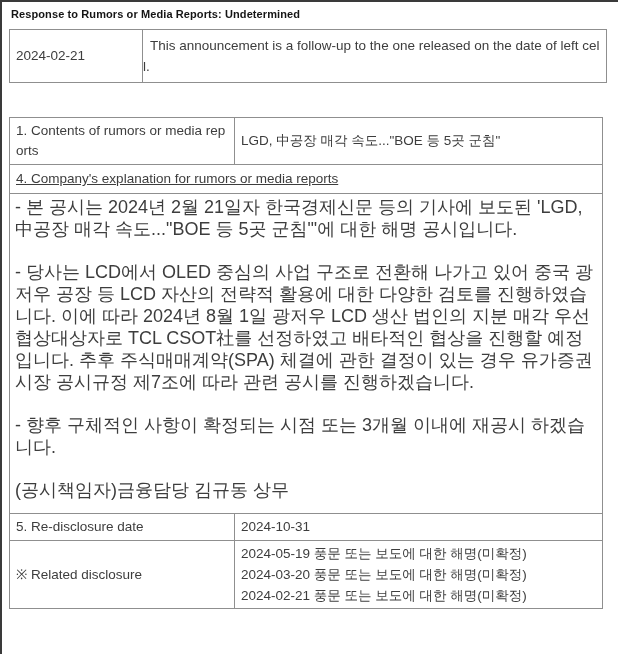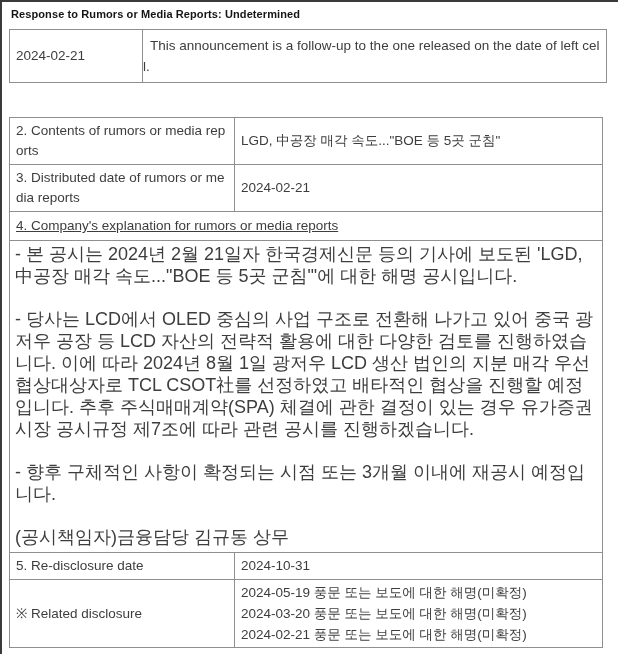--- a/index.html
+++ b/index.html
@@ -48,21 +48,21 @@
   .main-table .label-col { width: 212px; }
   .main-table .row-tall td { height: 40px; }
   .explain-header-cell { padding: 4px 6px; text-decoration: underline; }
   .explain-cell {
     vertical-align: top;
     padding: 2px 5px 4px 5px;
     font-size: 18px;
     line-height: 22px;
   }
   .explain-cell .para { margin: 0 0 21px 0; }
-  .explain-cell .para:last-child { margin-bottom: 0; }
+  .explain-cell .para:last-child { margin-bottom: 8px; }
   .related-cell { padding: 2px 6px; line-height: 21px; }
   .re-date-row td { height: 20px; }
 </style>
 </head>
 <body>
 
 <div class="content">
 
   <div class="doc-title">Response to Rumors or Media Reports: Undetermined</div>
 
@@ -71,35 +71,31 @@
       <tr>
         <td class="date-cell">2024-02-21</td>
         <td class="note-cell">This announcement is a follow-up to the one released on the date of left cell.</td>
       </tr>
     </tbody>
   </table>
 
   <table class="main-table">
     <tbody>
       <tr class="row-tall">
-        <td class="label-col">2. Contents of rumors or media reports</td>
+        <td class="label-col">1. Contents of rumors or media reports</td>
         <td>LGD, 中공장 매각 속도..."BOE 등 5곳 군침"</td>
-      </tr>
-      <tr class="row-tall">
-        <td class="label-col">3. Distributed date of rumors or media reports</td>
-        <td>2024-02-21</td>
       </tr>
       <tr>
         <td colspan="2" class="explain-header-cell">4. Company's explanation for rumors or media reports</td>
       </tr>
       <tr>
         <td colspan="2" class="explain-cell">
           <div class="para">- 본 공시는 2024년 2월 21일자 한국경제신문 등의 기사에 보도된 'LGD, 中공장 매각 속도..."BOE 등 5곳 군침"'에 대한 해명 공시입니다.</div>
           <div class="para">- 당사는 LCD에서 OLED 중심의 사업 구조로 전환해 나가고 있어 중국 광저우 공장 등 LCD 자산의 전략적 활용에 대한 다양한 검토를 진행하였습니다. 이에 따라 2024년 8월 1일 광저우 LCD 생산 법인의 지분 매각 우선협상대상자로 TCL CSOT社를 선정하였고 배타적인 협상을 진행할 예정입니다. 추후 주식매매계약(SPA) 체결에 관한 결정이 있는 경우 유가증권시장 공시규정 제7조에 따라 관련 공시를 진행하겠습니다.</div>
-          <div class="para">- 향후 구체적인 사항이 확정되는 시점 또는 3개월 이내에 재공시 예정입니다.</div>
+          <div class="para">- 향후 구체적인 사항이 확정되는 시점 또는 3개월 이내에 재공시 하겠습니다.</div>
           <div class="para">(공시책임자)금융담당 김규동 상무</div>
         </td>
       </tr>
       <tr class="re-date-row">
         <td class="label-col">5. Re-disclosure date</td>
         <td>2024-10-31</td>
       </tr>
       <tr>
         <td class="label-col">※ Related disclosure</td>
         <td class="related-cell">

